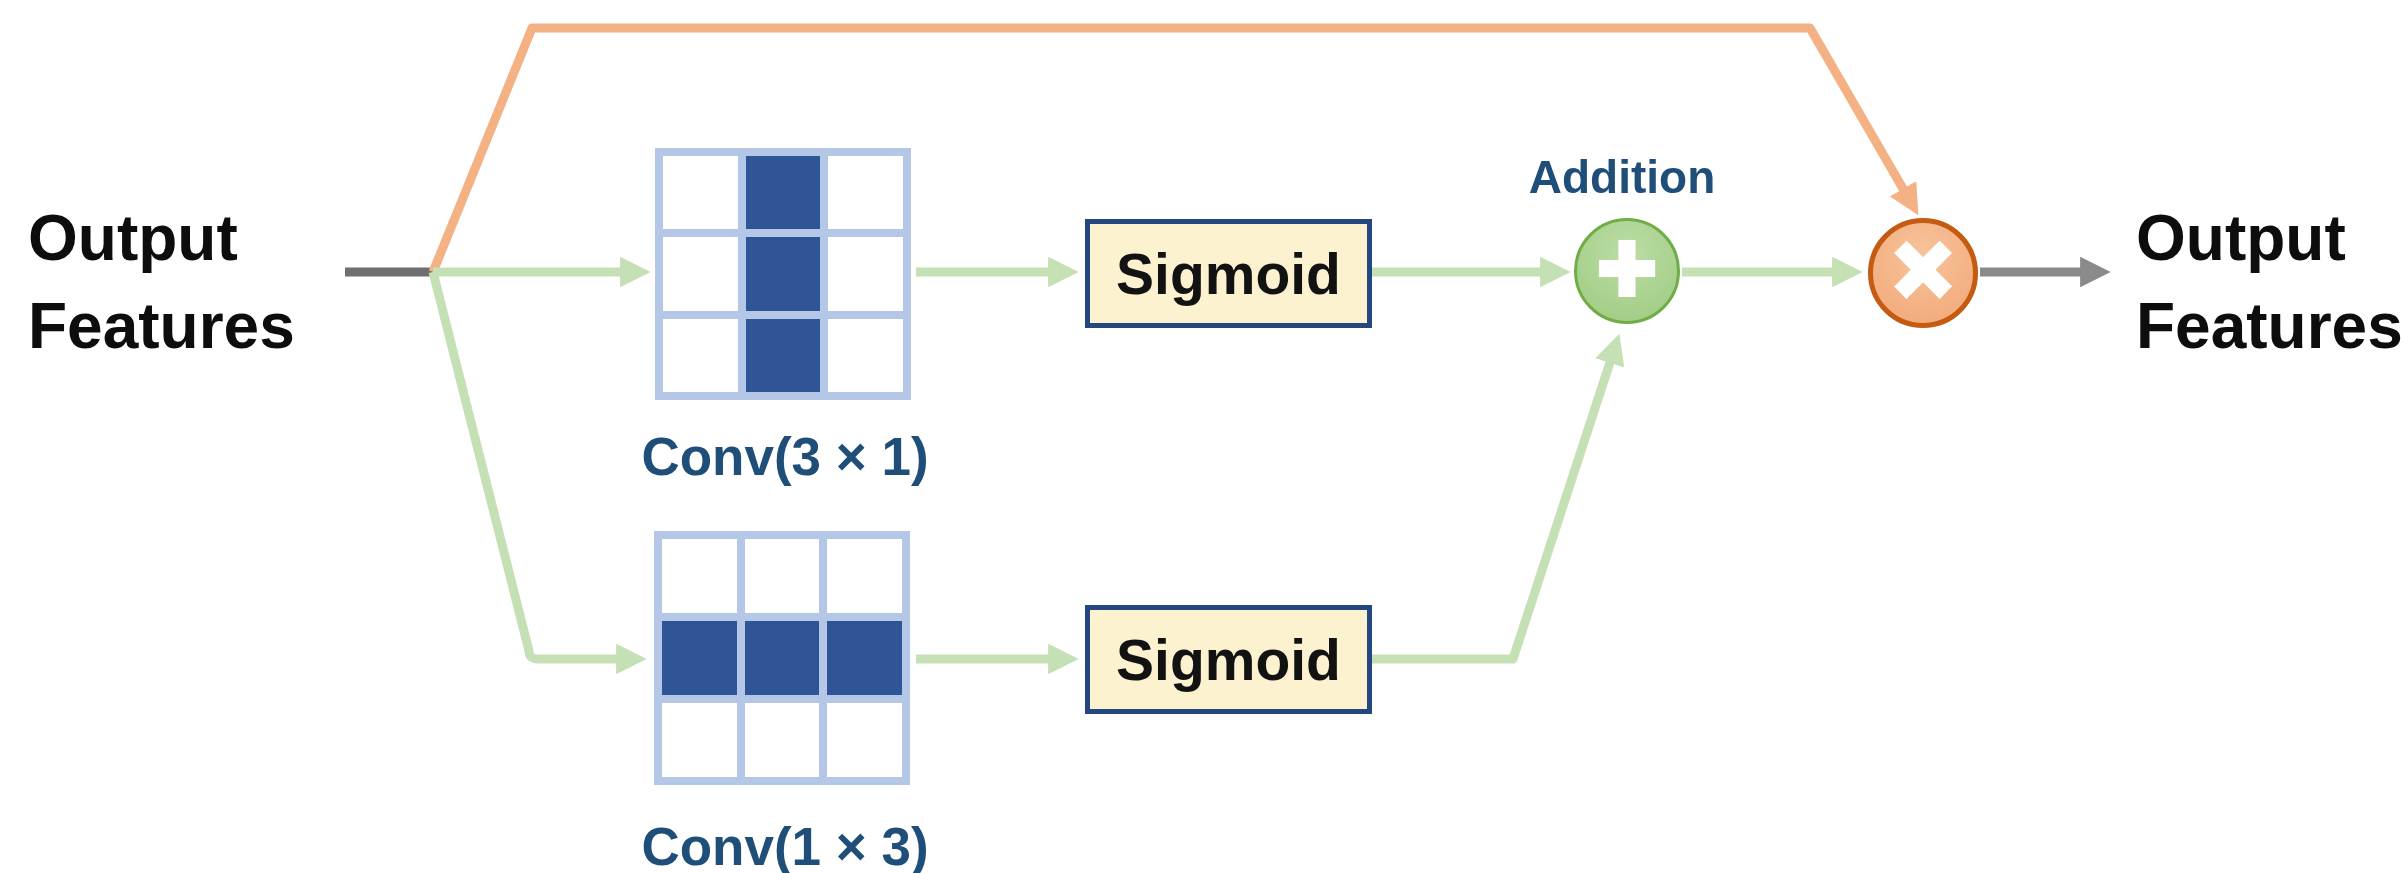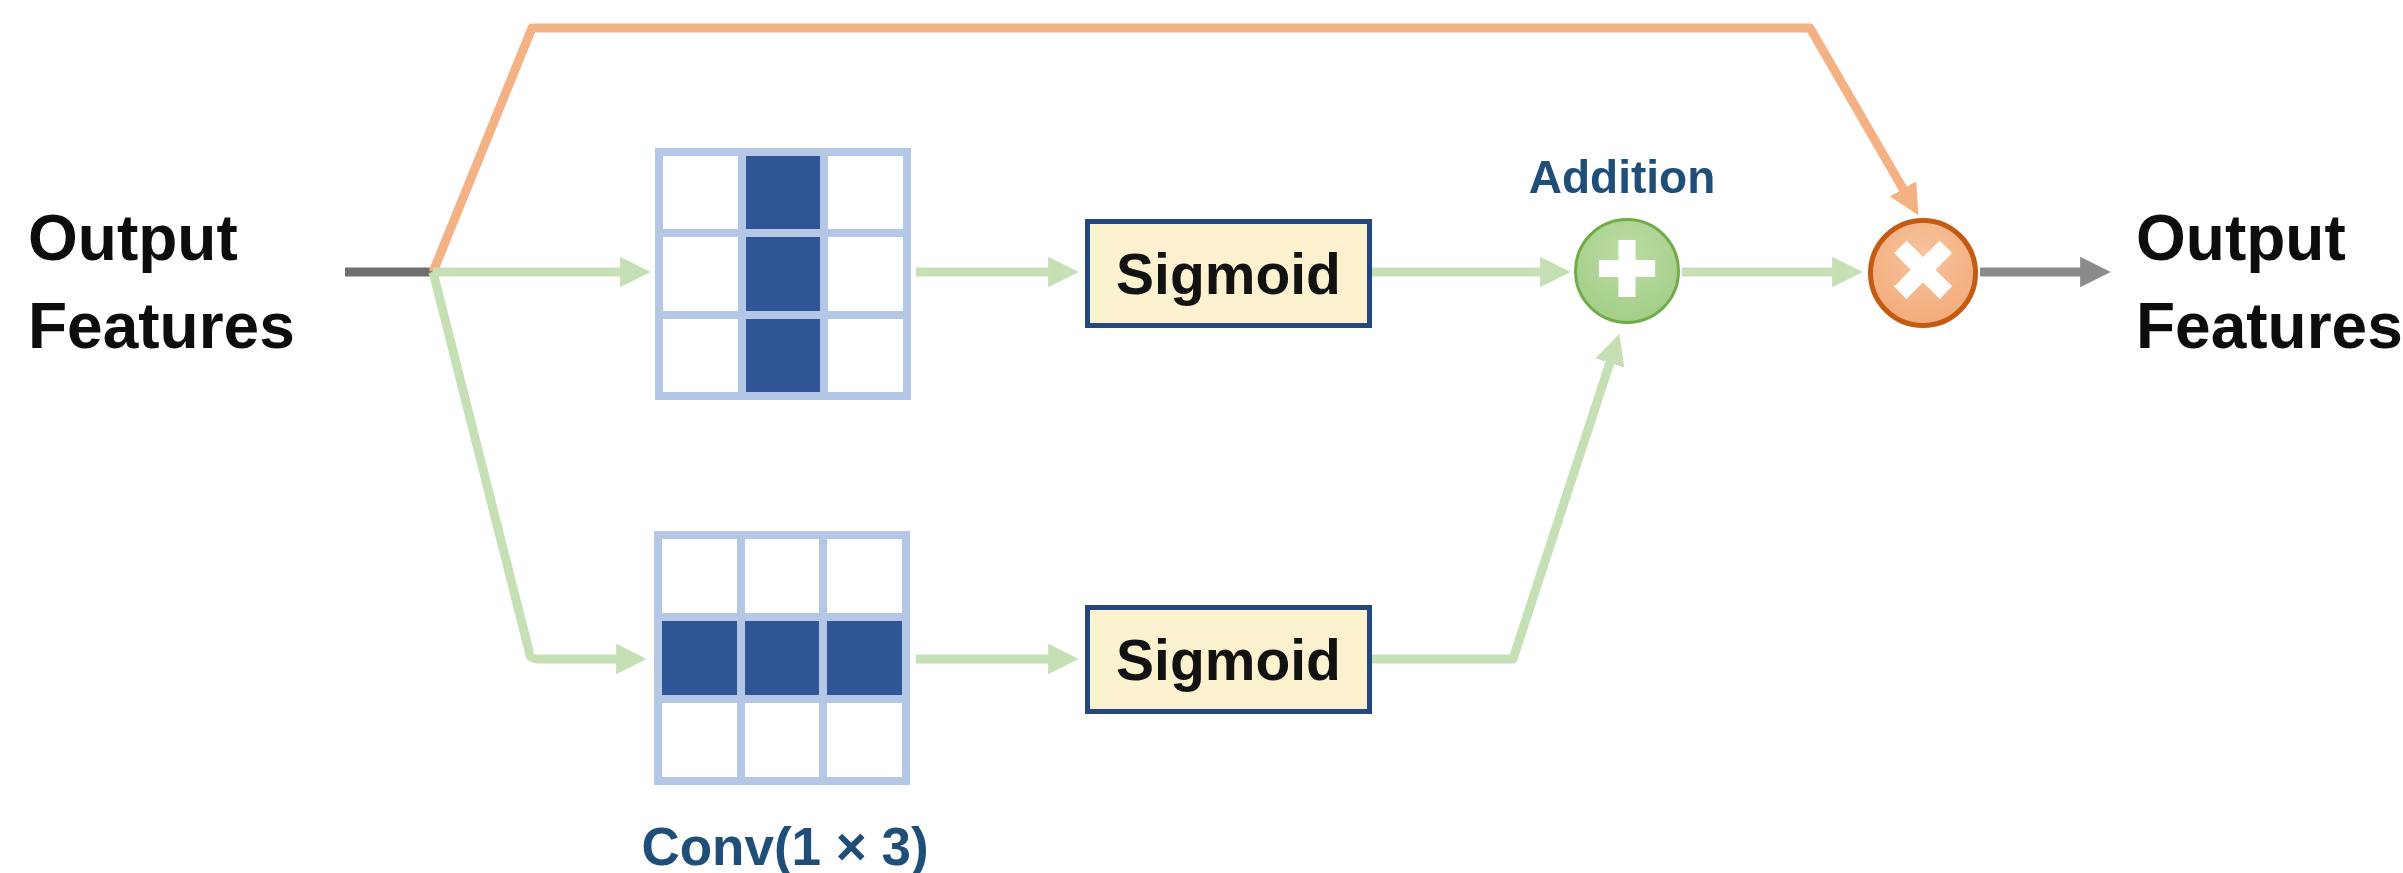--- a/index.html
+++ b/index.html
@@ -123,20 +123,21 @@
       <div class="cell"></div>
       <div class="cell filled"></div>
       <div class="cell"></div>
       <div class="cell"></div>
       <div class="cell filled"></div>
       <div class="cell"></div>
       <div class="cell"></div>
       <div class="cell filled"></div>
       <div class="cell"></div>
     </div>
+  <div class="caption conv" style="left:600px;top:426px;width:370px;">Conv(3 × 1)</div>
 
   <div class="kgrid" style="left:654px;top:531px;width:256px;height:254px;">
       <div class="cell"></div>
       <div class="cell"></div>
       <div class="cell"></div>
       <div class="cell filled"></div>
       <div class="cell filled"></div>
       <div class="cell filled"></div>
       <div class="cell"></div>
       <div class="cell"></div>

